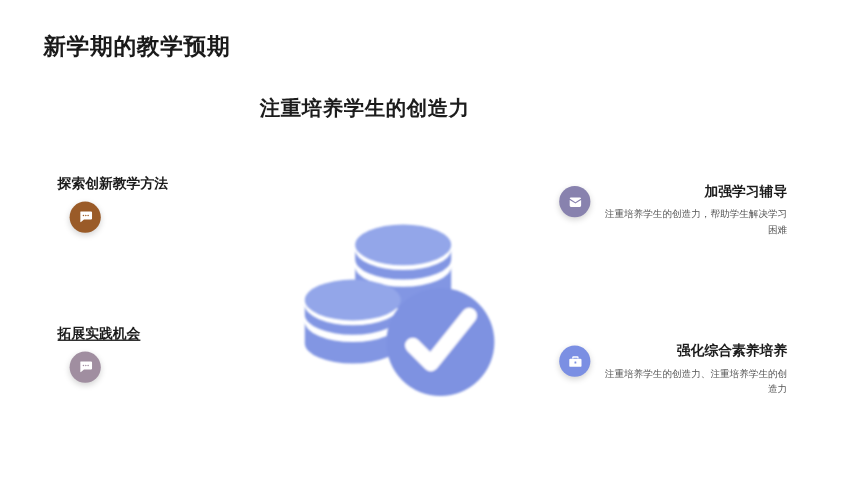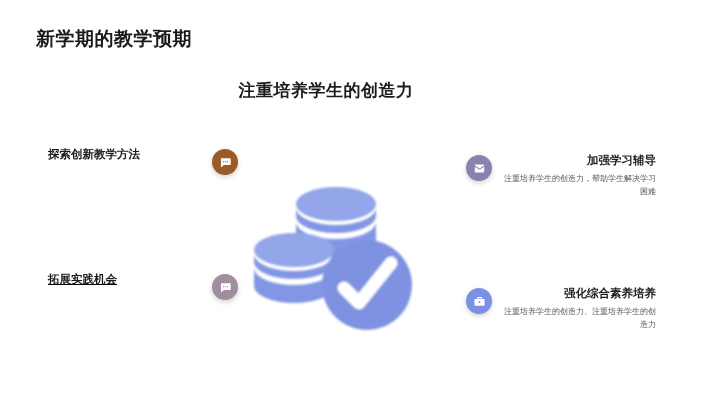--- a/index.html
+++ b/index.html
@@ -11,21 +11,20 @@
     height: 404px;
     background: #ffffff;
     font-family: "Liberation Sans", "DejaVu Sans", sans-serif;
     overflow: hidden;
   }
   .slide {
     position: relative;
     width: 608px;
     height: 404px;
     background: #ffffff;
-    padding-left: 44px;
   }
   .slide-title {
     position: absolute;
     left: 36px;
     top: 26px;
     font-size: 19px;
     font-weight: bold;
     color: #1a1a1a;
     letter-spacing: 0.5px;
   }
@@ -42,22 +41,22 @@
   }
 
   
   .feature {
     position: absolute;
     display: flex;
     align-items: flex-start;
     width: 190px;
   }
   .feature-left {
-    flex-direction: row;
-    text-align: left;
+    flex-direction: column;
+    text-align: center;
   }
   .feature-right {
     flex-direction: row;
     text-align: right;
   }
   .feature-left .feature-text { order: 1; }
   .feature-left .icon-badge   { order: 2; margin-left: 10px; }
   .feature-right .icon-badge  { margin-right: 10px; }
 
   .icon-badge {

